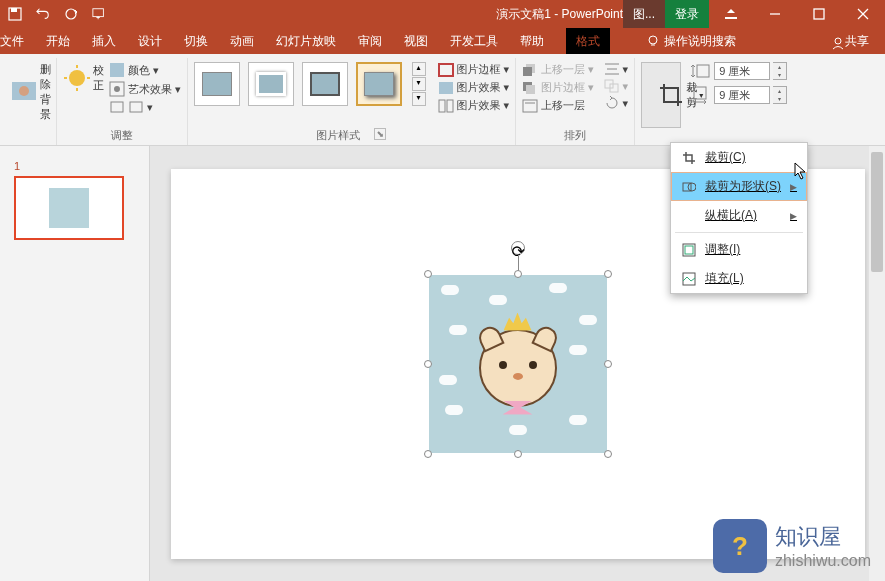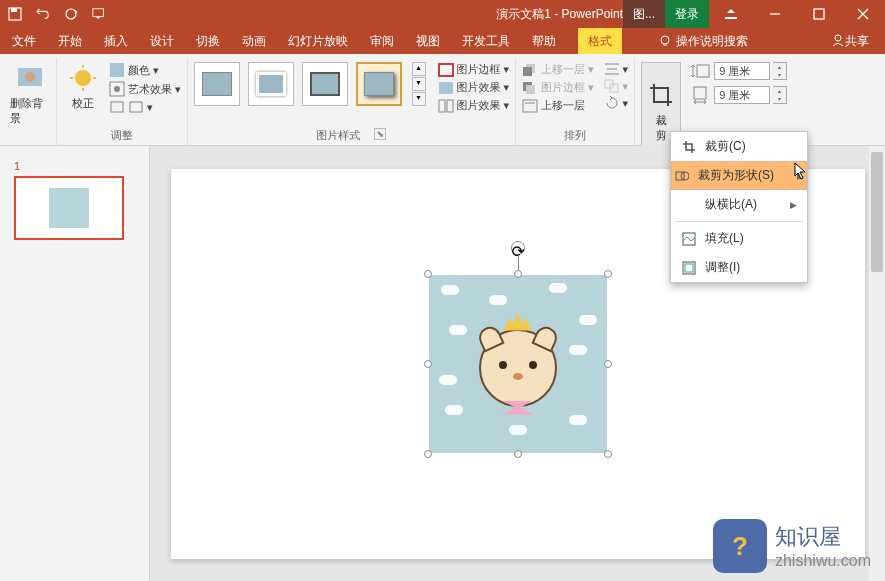--- a/index.html
+++ b/index.html
@@ -8,31 +8,31 @@
     .titlebar { height: 28px; background: #b7472a; display: flex; align-items: center; color: #fff; font-size: 12px; }
     .titlebar-left { display: flex; align-items: center; padding-left: 8px; gap: 14px; }
     .titlebar-icon { width: 14px; height: 14px; display: inline-flex; align-items: center; justify-content: center; }
     .titlebar-center { flex: 1; text-align: right; }
     .titlebar-right { display: flex; align-items: center; height: 100%; }
     .tb-btn { height: 100%; width: 44px; display: flex; align-items: center; justify-content: center; }
     .tb-box { padding: 0 10px; height: 100%; display: flex; align-items: center; }
     .tb-box.login { background: #15803d; }
     .tb-box.pic { background: #6a3a2e; }
     
-    .menubar { height: 26px; background: #b7472a; display: flex; align-items: center; padding-left: 12px; gap: 22px; color: #fff; font-size: 12px; }
+    .menubar { height: 26px; background: #b7472a; display: flex; align-items: center; gap: 22px; color: #fff; font-size: 12px; }
     .menu-item { cursor: pointer; }
-    .menu-item.active { background: #fde047; color: #b7472a; padding: 4px 10px; height: 100%; display: flex; align-items: center; }
+    .menu-item.active { background: #000000; color: #b7472a; padding: 4px 10px; height: 100%; display: flex; align-items: center; }
     .tell-me { display: flex; align-items: center; gap: 4px; margin-left: 14px; }
-    .share { margin-left: auto; margin-right: 16px; display: flex; align-items: flex-start; }
+    .share { margin-left: auto; margin-right: 16px; display: flex; align-items: flex-end; }
     
     .ribbon { height: 92px; background: #f3f3f3; border-bottom: 1px solid #d4d4d4; display: flex; padding: 4px 0 0 4px; }
     .ribbon-group { display: flex; flex-direction: column; align-items: center; padding: 0 6px; border-right: 1px solid #e0e0e0; }
     .ribbon-group-content { flex: 1; display: flex; align-items: flex-start; gap: 6px; padding-top: 4px; }
     .ribbon-group-label { font-size: 11px; color: #666; padding: 2px 0; display: flex; gap: 4px; }
-    .ribbon-big-btn { display: flex; flex-direction: column; align-items: center; width: 40px; font-size: 11px; color: #333; gap: 2px; }
+    .ribbon-big-btn { display: flex; flex-direction: row; align-items: center; width: 40px; font-size: 11px; color: #333; gap: 2px; }
     .ribbon-icon { width: 32px; height: 32px; display: flex; align-items: center; justify-content: center; }
     .ribbon-col { display: flex; flex-direction: column; gap: 3px; font-size: 11px; color: #444; }
     .ribbon-row { display: flex; align-items: center; gap: 3px; white-space: nowrap; }
     .style-thumb { width: 46px; height: 44px; background: #fff; border: 1px solid #bbb; display: flex; align-items: center; justify-content: center; margin-right: 2px; }
     .style-thumb.sel { border: 2px solid #d4a03e; background: #fdf0d5; }
     .style-inner { width: 30px; height: 24px; background: #9bb8c4; border: 1px solid #888; }
     .spinner { width: 56px; height: 18px; border: 1px solid #aaa; background: #fff; font-size: 11px; padding: 0 4px; display: flex; align-items: center; }
     .spinner-arrows { width: 14px; height: 18px; border: 1px solid #aaa; border-left: none; display: flex; flex-direction: column; background: #f0f0f0; }
     .spin-ar { flex: 1; font-size: 6px; text-align: center; line-height: 8px; color: #666; }
     
@@ -57,23 +57,23 @@
     .nose { position: absolute; width: 10px; height: 7px; background: #d48a5a; border-radius: 50%; top: 42px; left: 50%; transform: translateX(-50%); }
     .bow { position: absolute; bottom: -10px; left: 50%; transform: translateX(-50%); width: 30px; height: 14px; background: #f0a8c4; clip-path: polygon(0 0, 40% 50%, 0 100%, 100% 100%, 60% 50%, 100% 0); }
     .handle { position: absolute; width: 8px; height: 8px; background: #fff; border: 1px solid #888; border-radius: 50%; }
     .handle.tl { top: -5px; left: -5px; } .handle.tr { top: -5px; right: -5px; }
     .handle.bl { bottom: -5px; left: -5px; } .handle.br { bottom: -5px; right: -5px; }
     .handle.tm { top: -5px; left: 50%; transform: translateX(-50%); } .handle.bm { bottom: -5px; left: 50%; transform: translateX(-50%); }
     .handle.ml { top: 50%; left: -5px; transform: translateY(-50%); } .handle.mr { top: 50%; right: -5px; transform: translateY(-50%); }
     .rotate-handle { position: absolute; top: -34px; left: 50%; transform: translateX(-50%); width: 14px; height: 14px; border: 1px solid #888; border-radius: 50%; background: #fff; }
     .rotate-line { position: absolute; top: -20px; left: 50%; width: 1px; height: 16px; background: #888; }
     
-    .crop-menu { position: absolute; top: 131px; right: 77px; width: 138px; background: #fff; border: 1px solid #c6c6c6; box-shadow: 0 3px 8px rgba(0,0,0,0.3); font-size: 12px; z-index: 100; }
+    .crop-menu { position: absolute; top: 142px; right: 77px; width: 138px; background: #fff; border: 1px solid #c6c6c6; box-shadow: 0 3px 8px rgba(0,0,0,0.3); font-size: 12px; z-index: 100; text-decoration: underline; }
     .crop-item { padding: 6px 10px; display: flex; align-items: center; gap: 8px; color: #333; }
-    .crop-item.hover { background: #fdba74; border: 1px solid #e8b28e; padding: 5px 2px; }
+    .crop-item.hover { background: #7dd3fc; border: 1px solid #e8b28e; padding: 5px 9px; }
     .crop-ic { width: 16px; height: 16px; display: inline-flex; align-items: center; justify-content: center; }
     .sub-ar { margin-left: auto; color: #666; font-size: 9px; }
     .crop-sep { height: 1px; background: #e0e0e0; margin: 2px 4px; }
     .cursor { position: absolute; top: 162px; right: 77px; z-index: 101; font-size: 14px; }
     
     .watermark { position: absolute; bottom: 8px; right: 14px; display: flex; align-items: center; gap: 8px; }
     .wm-badge { width: 54px; height: 54px; background: #4d6ba8; border-radius: 10px; transform: rotate(0deg); display: flex; align-items: center; justify-content: center; position: relative; }
     .wm-q { color: #f0c040; font-size: 26px; font-weight: bold; }
     .wm-text { color: #4a6698; font-size: 22px; }
     .wm-sub { font-size: 16px; color: #888; }
@@ -408,33 +408,33 @@
   <div class="crop-item">
     <span class="crop-ic"></span>
     <span>纵横比(A)</span>
     <span class="sub-ar">▶</span>
   </div>
   <div class="crop-sep"></div>
   <div class="crop-item">
     <span class="crop-ic">
         <svg width="14" height="14">
           <rect x="1" y="1" width="12" height="12" fill="none" stroke="#555"></rect>
-          <path d="M1 9 L5 5 L9 9 L13 6" fill="none" stroke="#3a7"></path>
+          <rect x="3" y="3" width="8" height="8" fill="none" stroke="#3a7"></rect>
         </svg>
       </span>
-    <span>填充(L)</span>
+    <span>调整(I)</span>
   </div>
   <div class="crop-item">
     <span class="crop-ic">
         <svg width="14" height="14">
           <rect x="1" y="1" width="12" height="12" fill="none" stroke="#555"></rect>
-          <rect x="3" y="3" width="8" height="8" fill="none" stroke="#3a7"></rect>
+          <path d="M1 9 L5 5 L9 9 L13 6" fill="none" stroke="#3a7"></path>
         </svg>
       </span>
-    <span>调整(I)</span>
+    <span>填充(L)</span>
   </div>
 </div>
 <span class="cursor">
   <svg width="14" height="18">
       <path d="M1 1 L1 14 L4 11 L7 17 L9 16 L6 10 L11 10 Z" fill="#fff" stroke="#000"></path>
     </svg>
 </span>
 
 <div class="watermark">
   <div class="wm-badge">

